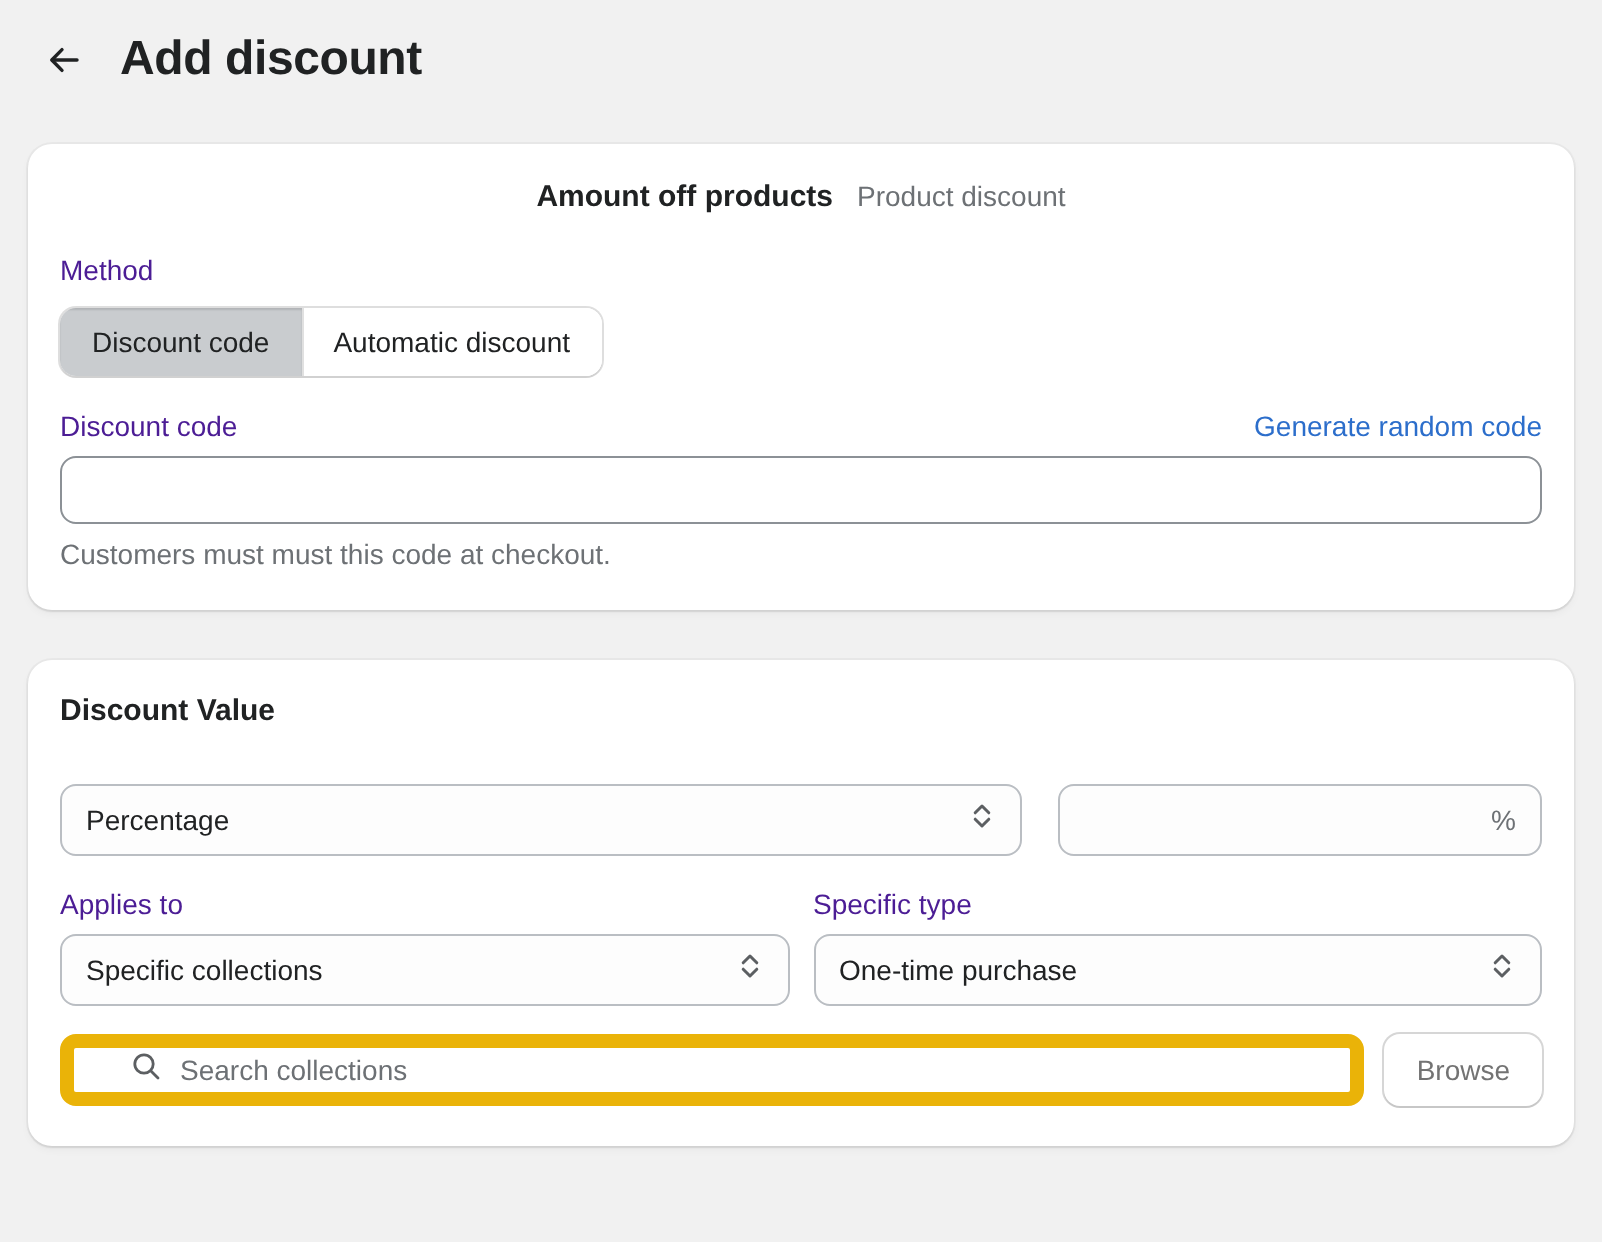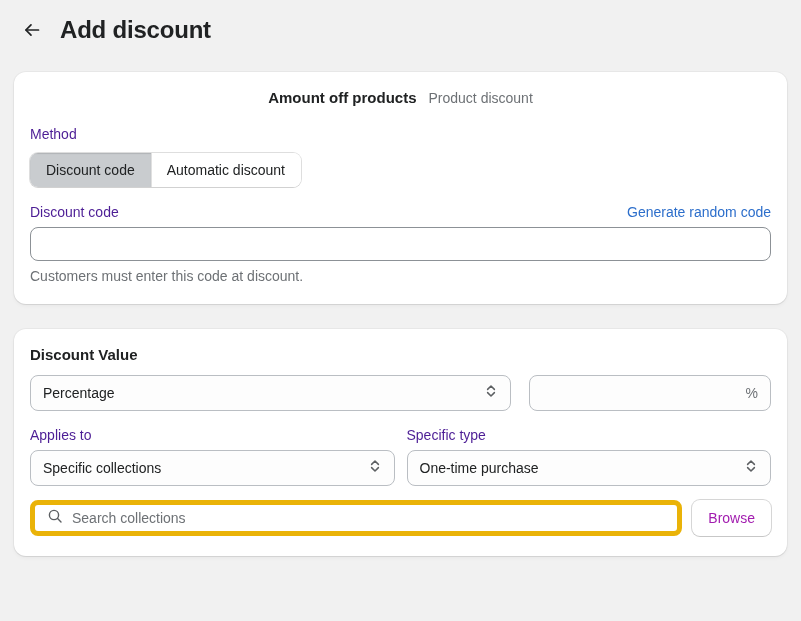--- a/index.html
+++ b/index.html
@@ -174,21 +174,21 @@
     white-space: nowrap;
     overflow: hidden;
     text-overflow: ellipsis;
   }
   .select .chev { flex: 0 0 auto; display: block; margin-left: 8px; }
 
   
   .row {
     display: flex;
     gap: 18px;
-    margin-top: 10px;
+    margin-top: 26px;
   }
   .col-a { flex: 0 0 481px; }
   .col-b { flex: 1 1 auto; }
 
   .pct-field {
     height: 36px;
     background: #fdfdfd;
     border: 1px solid #babec3;
     border-radius: 8px;
     display: flex;
@@ -228,45 +228,45 @@
   .search-row {
     display: flex;
     gap: 10px;
     margin-top: 14px;
     align-items: stretch;
   }
   .search-field {
     flex: 1 1 auto;
     height: 36px;
     background: #ffffff;
-    border: 5px solid #eab308;
+    border: 7px solid #eab308;
     border-radius: 8px;
     display: flex;
     align-items: center;
     gap: 9px;
-    padding: 0 12px;
+    padding: 0 28px;
     box-sizing: border-box;
   }
   .search-field input {
     flex: 1 1 auto;
     border: none;
     outline: none;
     background: transparent;
     font-family: inherit;
     font-size: 14px;
     color: #202223;
     min-width: 0;
     padding: 0;
   }
   .search-field input::placeholder { color: #6d7175; }
   .browse-btn {
     flex: 0 0 auto;
     font-family: inherit;
     font-size: 14px;
-    color: #a21caf;
+    color: #737373;
     background: #ffffff;
     border: none;
     border-radius: 8px;
     padding: 0 16px;
     height: 36px;
     cursor: pointer;
     box-shadow: 0 0 0 1px rgba(0,0,0,0.16), 0 1px 0 rgba(0,0,0,0.07);
   }
   .search-icon { flex: 0 0 auto; display: block; }
 </style>
@@ -304,21 +304,21 @@
   <div style="margin-top:15px;">
     <div class="label-row">
       <span class="field-label">Discount code</span>
       <a class="link">Generate random code</a>
     </div>
 
     <div class="textfield">
       <input type="text" value="" style="">
     </div>
 
-    <div class="help-text">Customers must enter this code at discount.</div>
+    <div class="help-text">Customers must must this code at checkout.</div>
   </div>
 </section>
 
 <section class="card card-2">
 
   <span class="card-title">Discount Value</span>
 
   <div class="row">
     <div class="col-a">
       <div class="select">

